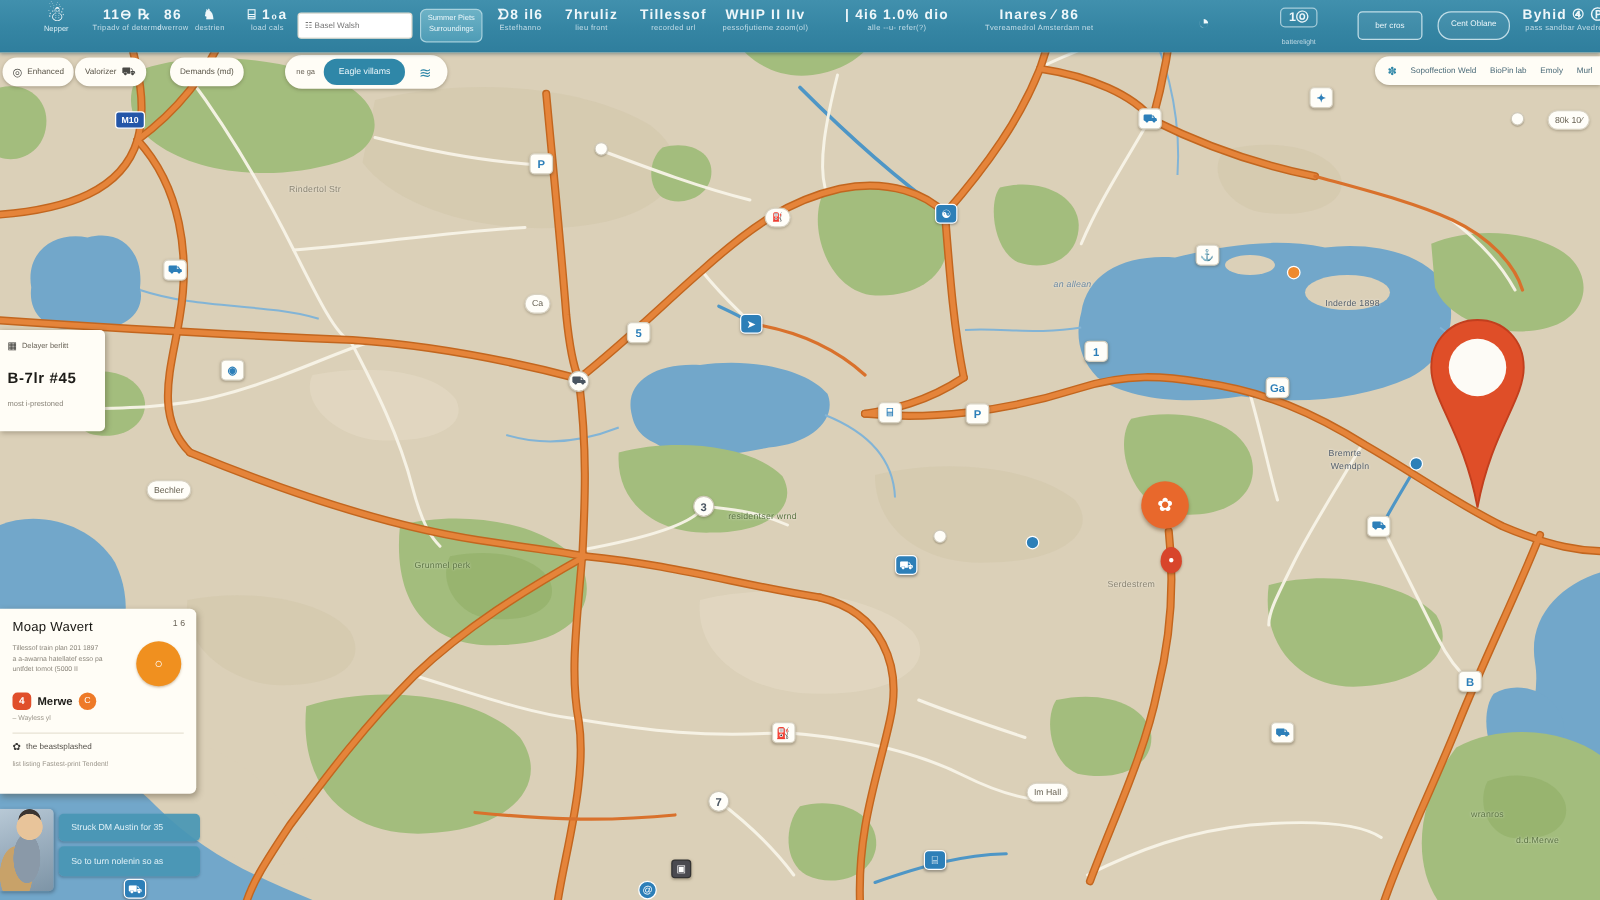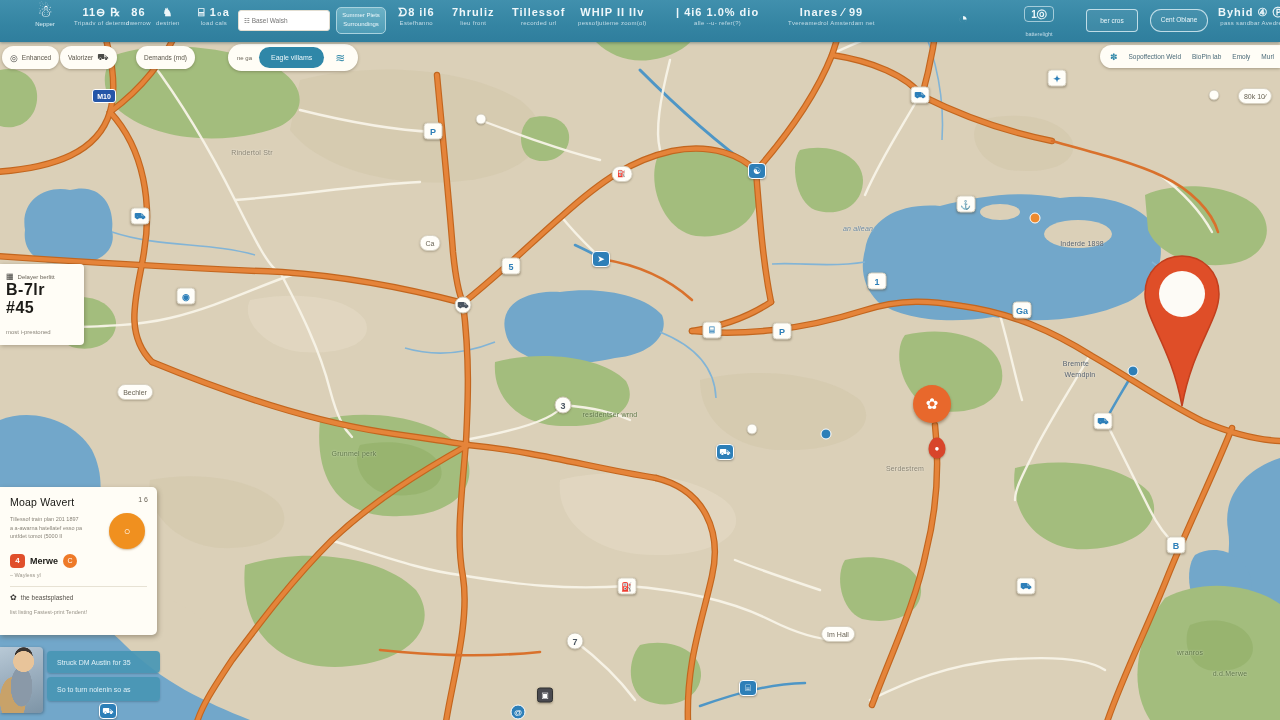--- a/index.html
+++ b/index.html
@@ -56,21 +56,21 @@
   #seg-active { background:#2f87a8; color:#eaf6fa; font-size:7px; border-radius:12px; height:21px; line-height:21px; padding:0 12px; cursor:pointer; }
   #seg-icon { width:32px; text-align:center; color:#2f87a8; font-size:12px; cursor:pointer; }
   #layers-bar { position:absolute; right:0; top:45px; height:23px; background:#fffdf6; border-radius:12px 0 0 12px; box-shadow:0 1px 3px rgba(70,60,40,.35); display:flex; align-items:center; gap:11px; padding:0 6px 0 10px; z-index:25; }
   #layers-bar .lk { color:#2f87a8; font-size:9px; }
   #layers-bar .li { font-size:6.5px; color:#4a6a78; white-space:nowrap; cursor:pointer; }
 
   
   #info-card { position:absolute; left:0; top:264px; width:84px; height:81px; background:#fffdf6; border-radius:0 4px 4px 0; box-shadow:1px 1px 4px rgba(70,60,40,.35); padding:8px 6px; z-index:20; }
   #info-card .r1 { font-size:6px; color:#6a6458; display:flex; gap:4px; align-items:center; }
   #info-card .r1 .ic { font-size:8px; color:#33322e; }
-  #info-card .r2 { font-size:16px; font-weight:bold; color:#1d1c18; letter-spacing:.5px; }
+  #info-card .r2 { font-size:12px; font-weight:bold; color:#1d1c18; margin-top:14px; letter-spacing:.5px; }
   #info-card .r3 { font-size:6px; color:#8a857a; margin-top:12px; }
 
   #detail-card { position:absolute; left:0; top:487px; width:157px; height:148px; background:#fffdf6; border-radius:0 5px 5px 0; box-shadow:1px 2px 5px rgba(70,60,40,.4); padding:9px 10px; z-index:20; }
   #detail-card .title { font-size:10.5px; font-weight:normal; color:#161511; letter-spacing:.2px; }
   #detail-card .corner { position:absolute; right:9px; top:9px; font-size:7px; color:#6a6458; }
   #detail-card .para { font-size:5.5px; color:#8a857a; line-height:1.55; margin-top:7px; width:95px; }
   #dc-orange { position:absolute; right:12px; top:26px; width:36px; height:36px; background:#f0901f; border-radius:50%; box-shadow:0 1px 2px rgba(120,70,10,.35); color:#fff; font-size:11px; text-align:center; line-height:36px; cursor:pointer; }
   #dc-ways { display:flex; align-items:center; gap:5px; margin-top:13px; }
   #dc-ways .b1 { width:15px; height:14px; background:#e04f2b; border-radius:4px; color:#fff; font-size:8px; font-weight:bold; text-align:center; line-height:14px; }
   #dc-ways .wl { font-size:9px; font-weight:bold; color:#1d1c18; }
@@ -351,21 +351,21 @@
       </div>
       <div class="tb-item" style="left: 578px;">
         <span class="ic">WHIP II   IIv</span>
         <span class="sub">pessofjutieme zoom(ol)</span>
       </div>
       <div class="tb-item" style="left: 676px;">
         <span class="ic">| 4i6  1.0%  dio</span>
         <span class="sub">alle --u- refer(?)</span>
       </div>
       <div class="tb-item" style="left: 788px;">
-        <span class="ic">Inares   ⁄ 99</span>
+        <span class="ic">Inares   ⁄ 86</span>
         <span class="sub">Tvereamedrol  Amsterdam net</span>
       </div>
       <div class="tb-item" style="left: 1218px;">
         <span class="ic">Byhid ④ Ⓟ</span>
         <span class="sub">pass sandbar Avedre</span>
       </div>
     </div>
 
   <div id="pills-layer">
       <div class="pill" style="left: 2px;">

